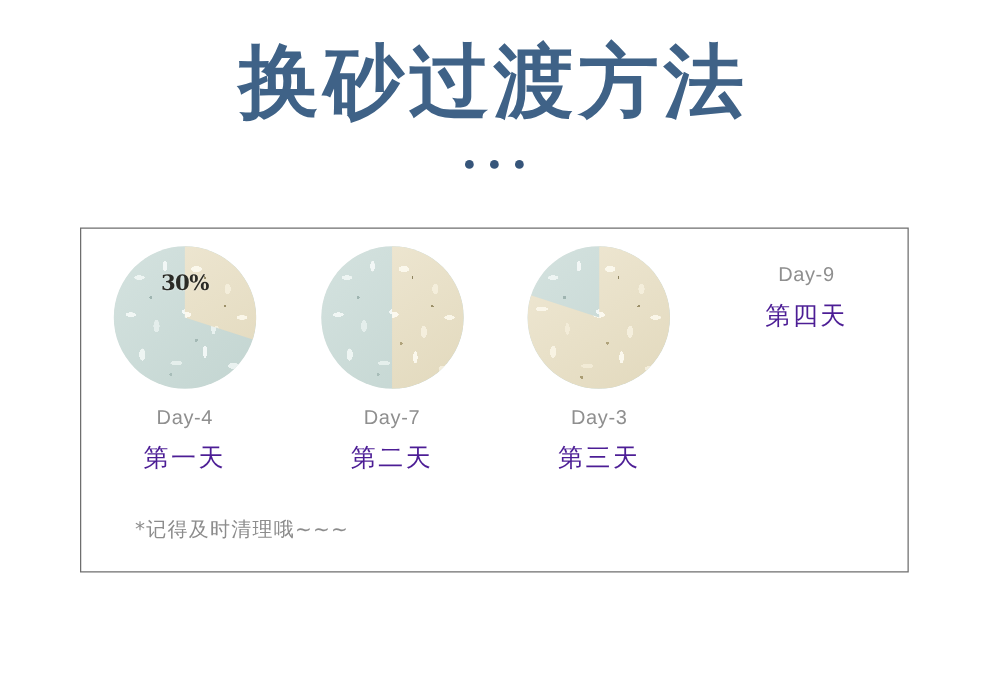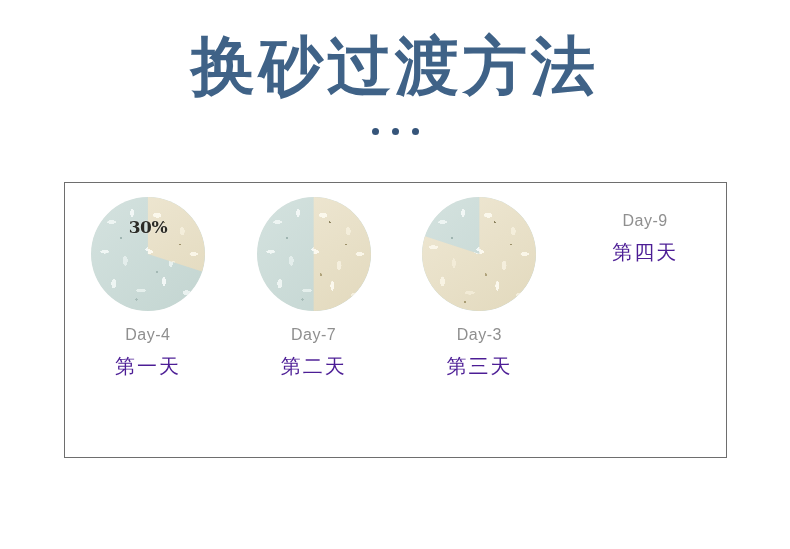--- a/index.html
+++ b/index.html
@@ -226,13 +226,14 @@
       <div class="day-cn">第三天</div>
     </div>
 
     <div class="step">
       <div class="day-en">Day-9</div>
       <div class="day-cn">第四天</div>
     </div>
 
   </div>
 
+  <div id="footnote">*记得及时清理哦~~~</div>
 </div>
 
 </body></html>

